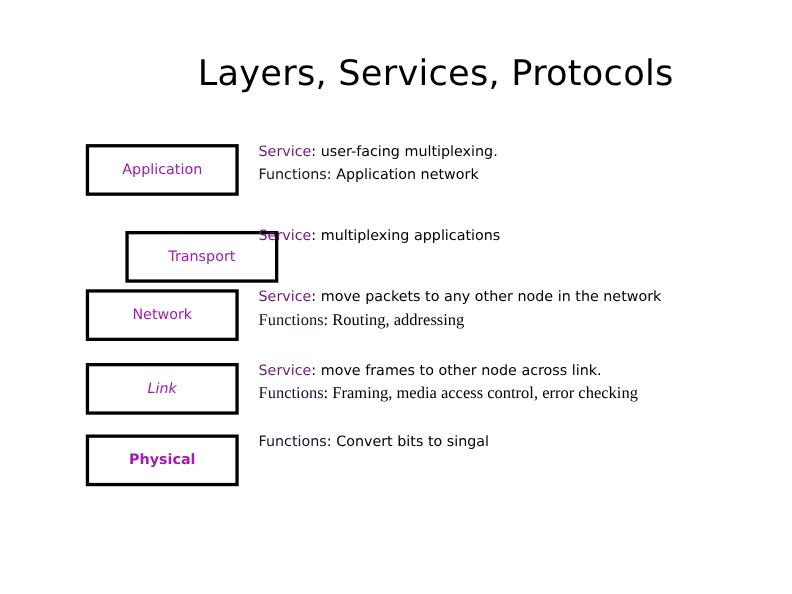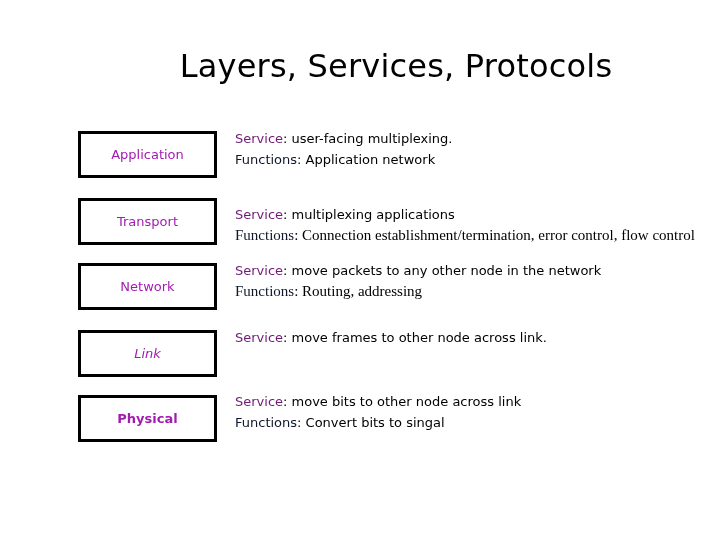--- a/index.html
+++ b/index.html
@@ -122,29 +122,26 @@
       <div class="desc-line sans">
         <span class="tag service">Service</span><span class="body-sans">: </span><span class="body-sans">user-facing multiplexing.</span>
       </div>
       <div class="desc-line sans">
         <span class="tag functions">Functions</span><span class="body-sans">: </span><span class="body-sans">Application network</span>
       </div>
     </div>
   </div>
 
   <div class="layer-row" style="top:66px;">
-    <div class="layer-box" style="top:4px;">
+    <div class="layer-box" style="top:16px;margin-left:36px;">
       <span class="layer-box-label">Transport</span>
     </div>
     <div class="layer-desc" style="top:-2px;margin-top:12px;">
       <div class="desc-line sans">
         <span class="tag service">Service</span><span class="body-sans">: </span><span class="body-sans">multiplexing applications</span>
-      </div>
-      <div class="desc-line serif wrap">
-        <span class="tag functions">Functions</span><span class="body-serif">: </span><span class="body-serif">Connection establishment/termination, error control, flow control</span>
       </div>
     </div>
   </div>
 
   <div class="layer-row" style="top:132px;">
     <div class="layer-box" style="top:3px;">
       <span class="layer-box-label">Network</span>
     </div>
     <div class="layer-desc" style="top:0px;">
       <div class="desc-line sans">
@@ -157,30 +154,30 @@
   </div>
 
   <div class="layer-row" style="top:199px;">
     <div class="layer-box" style="top:3px;font-style:italic;">
       <span class="layer-box-label">Link</span>
     </div>
     <div class="layer-desc" style="top:0px;">
       <div class="desc-line sans">
         <span class="tag service">Service</span><span class="body-sans">: </span><span class="body-sans">move frames to other node across link.</span>
       </div>
+      <div class="desc-line serif">
+        <span class="tag functions">Functions</span><span class="body-serif">: </span><span class="body-serif">Framing, media access control, error checking</span>
+      </div>
     </div>
   </div>
 
   <div class="layer-row" style="top:264px;">
     <div class="layer-box" style="top:3px;font-weight:bold;">
       <span class="layer-box-label">Physical</span>
     </div>
     <div class="layer-desc" style="top:-1px;">
       <div class="desc-line sans">
-        <span class="tag service">Service</span><span class="body-sans">: </span><span class="body-sans">move bits to other node across link</span>
-      </div>
-      <div class="desc-line sans">
         <span class="tag functions">Functions</span><span class="body-sans">: </span><span class="body-sans">Convert bits to singal</span>
       </div>
     </div>
   </div>
 
 </div>
 
 </body></html>

